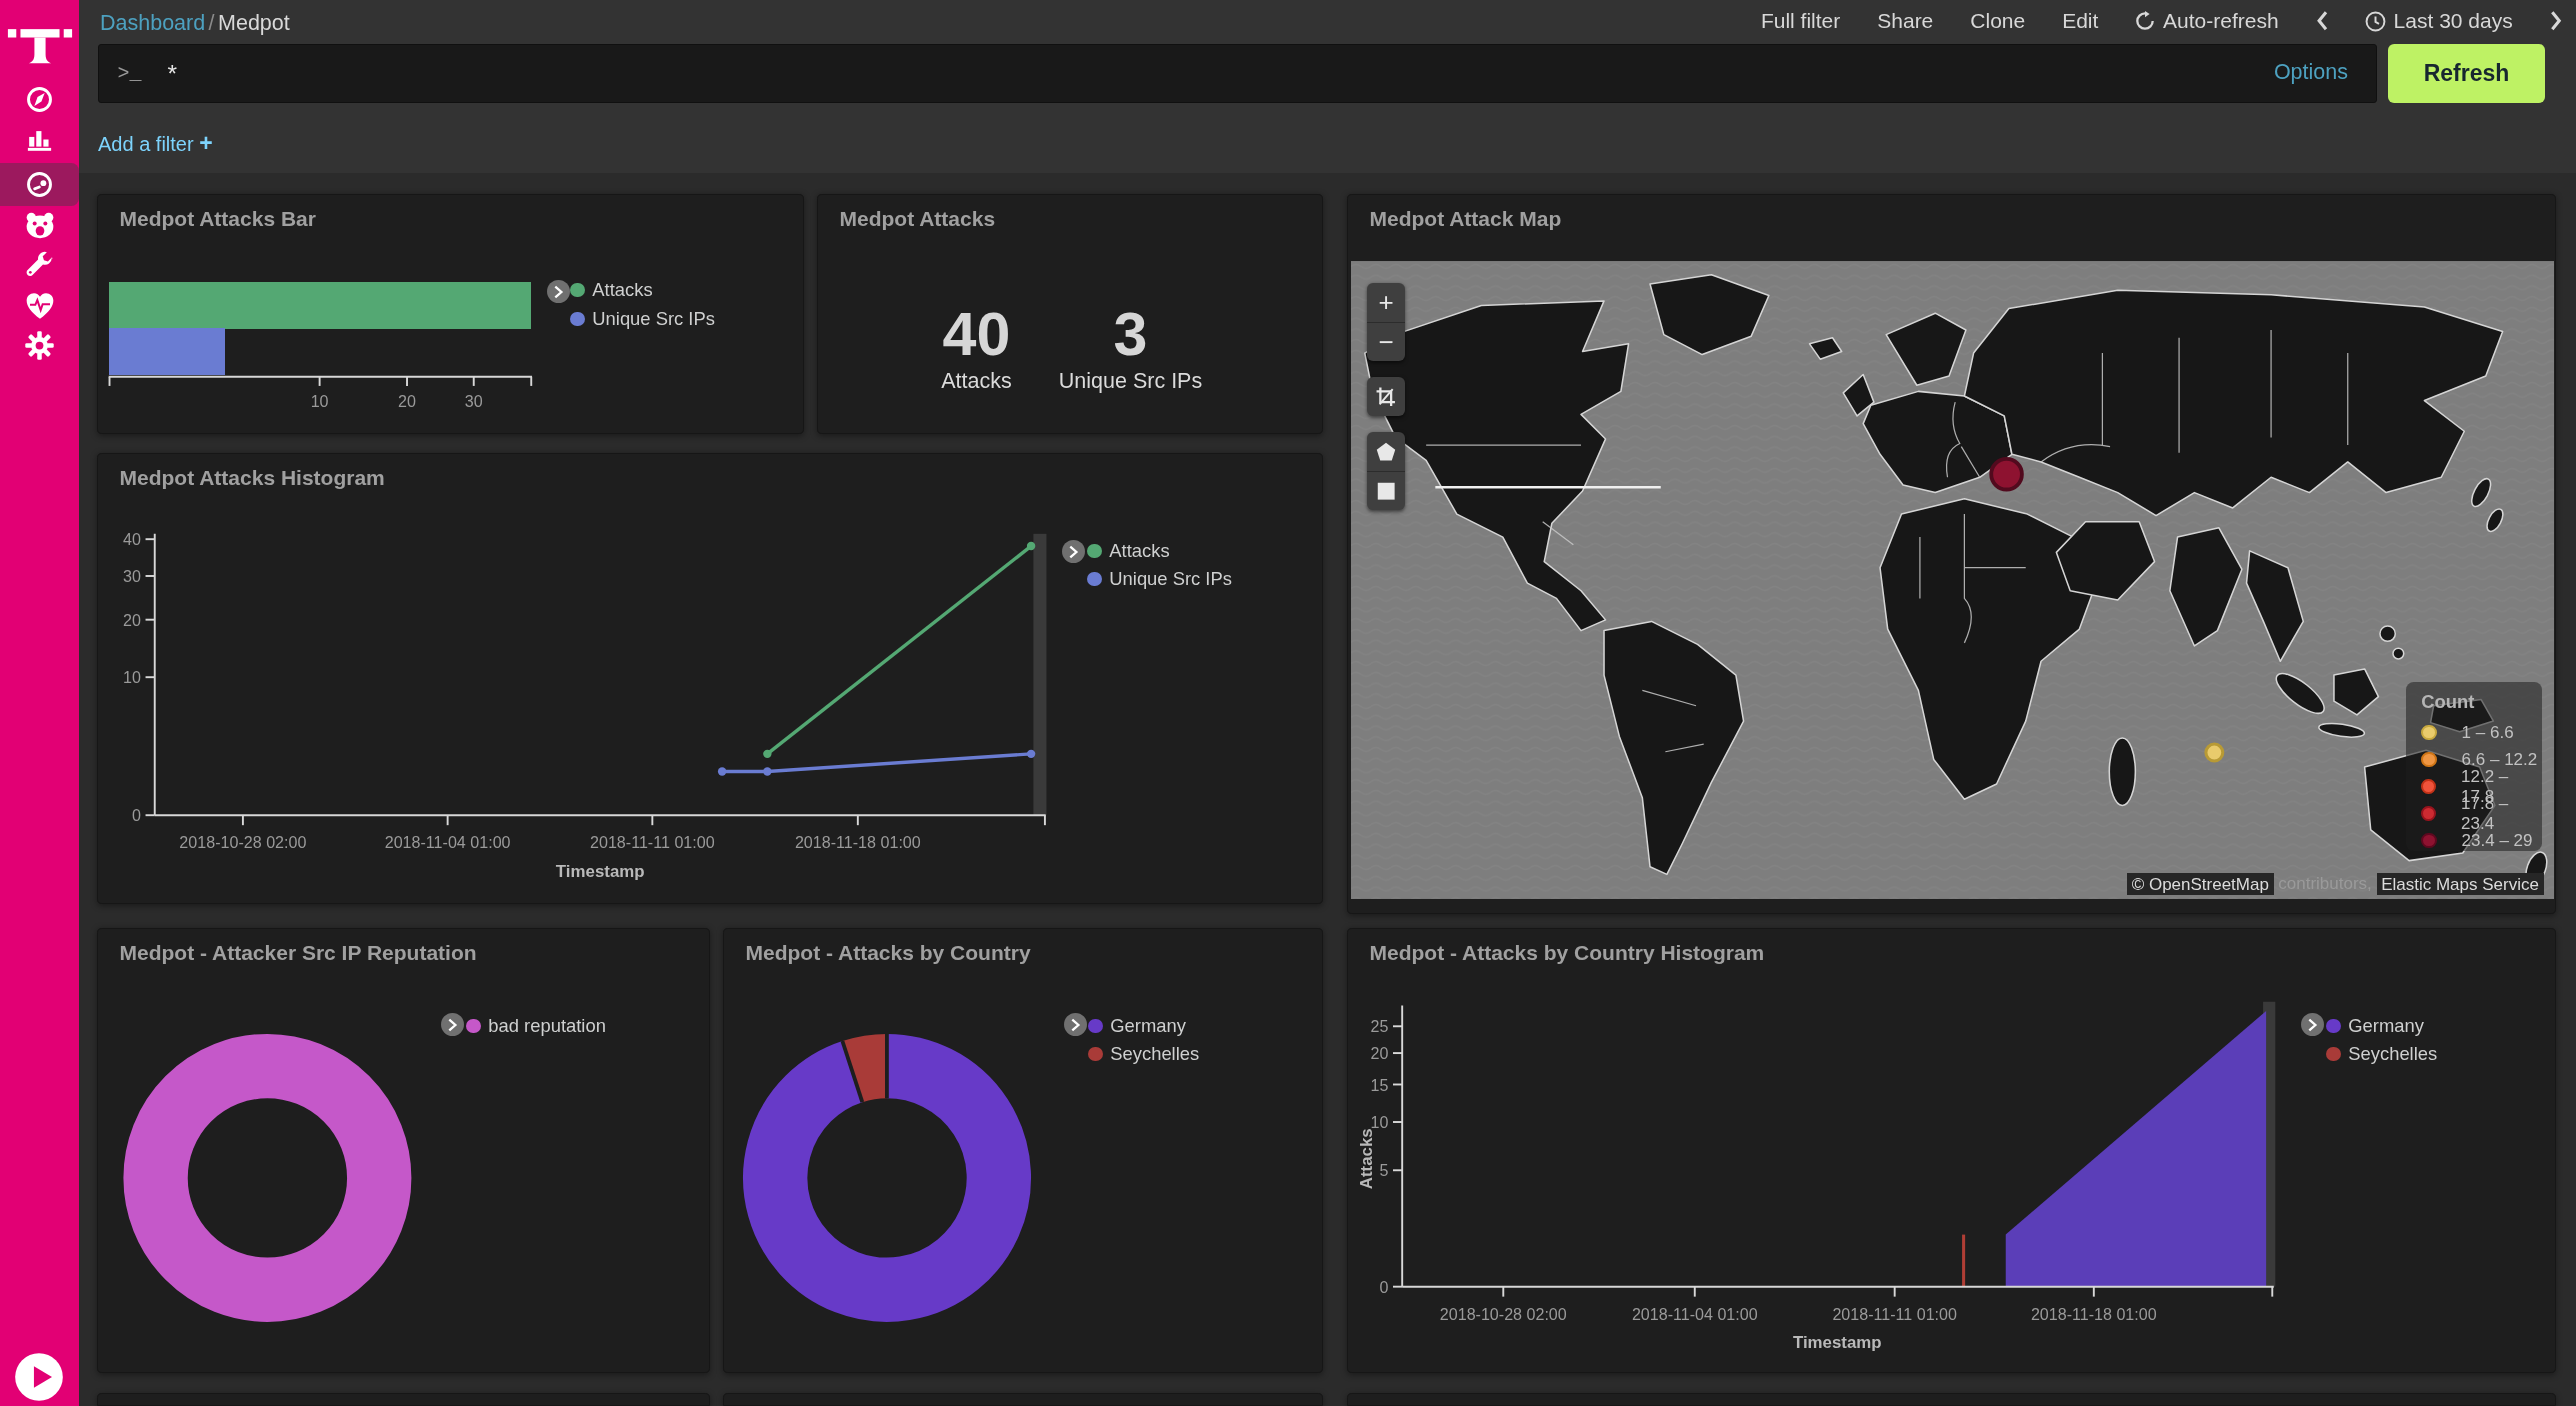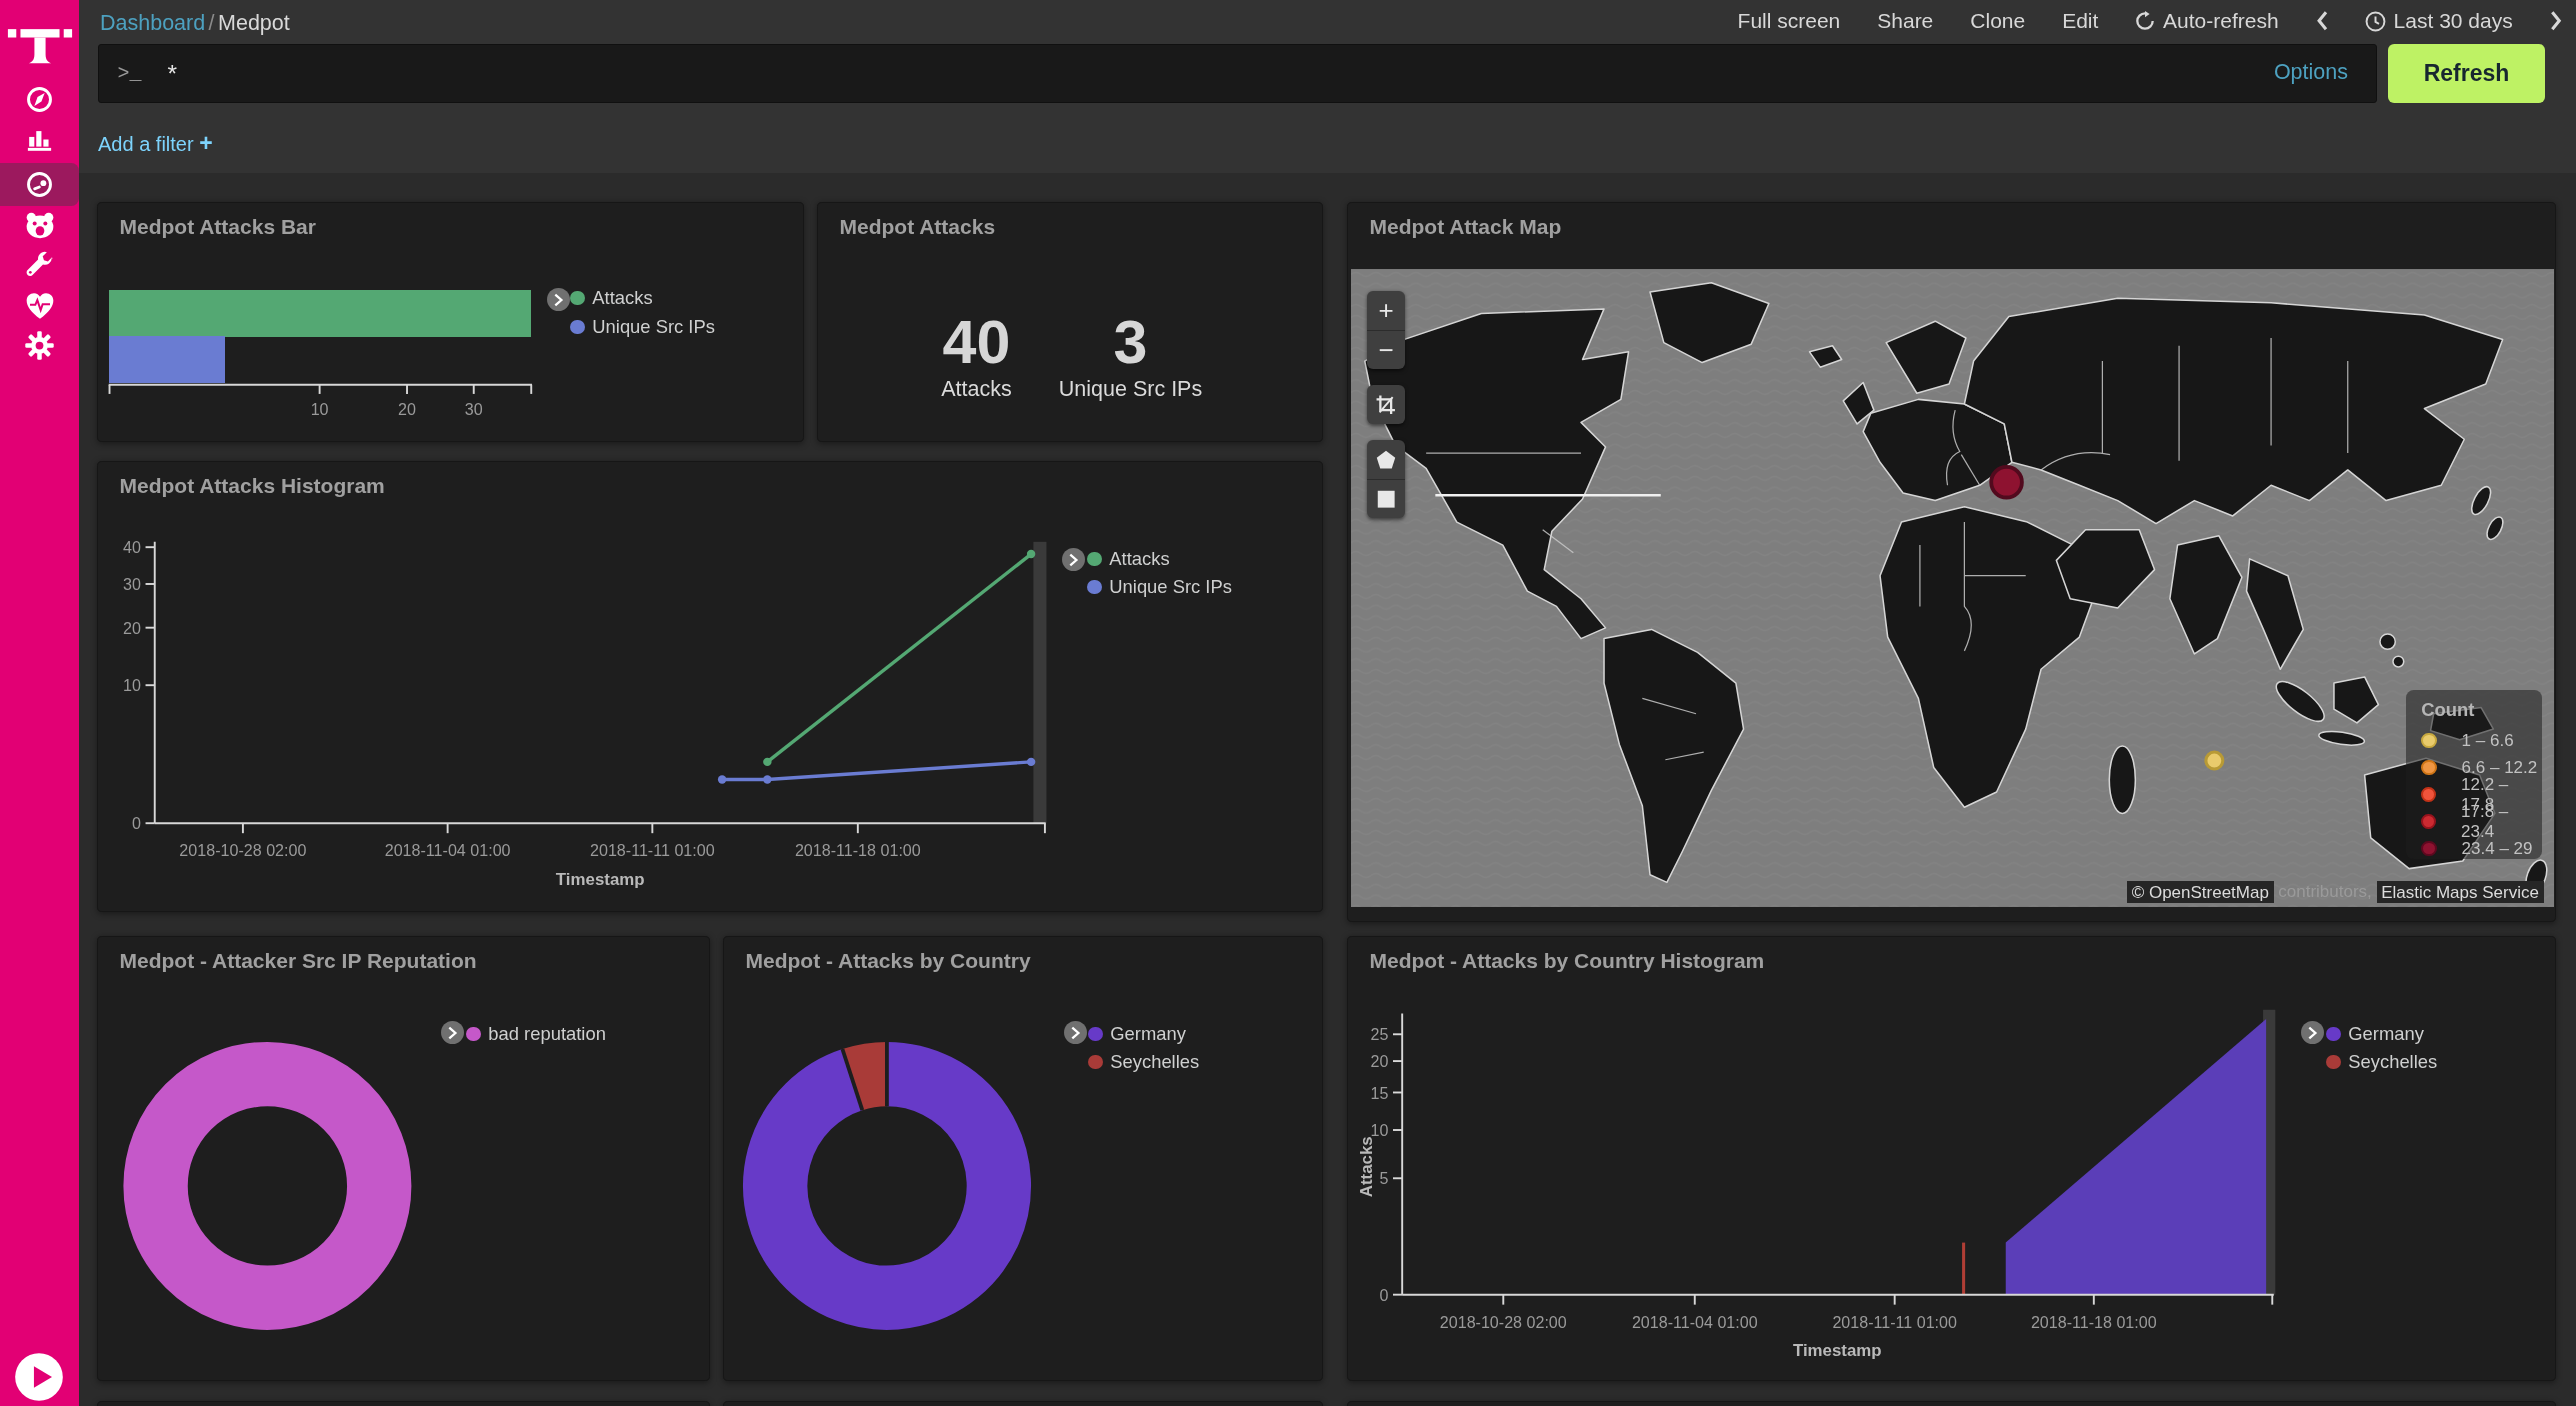--- a/index.html
+++ b/index.html
@@ -21,21 +21,21 @@
   #refresh-btn { left:2309px; top:44px; width:157px; height:59px; background:#bef264; border-radius:6.1px; color:#17272f; font-size:23px; font-weight:700; display:flex; align-items:center; justify-content:center; cursor:pointer; }
   #filter-row { left:19px; top:130px; color:#7dd3fc; font-size:20px; cursor:pointer; }
   #filter-row b { font-weight:700; font-size:23px; }
 
   
   #sidebar { left:0; top:0; width:79px; height:1406px; background:#e20074; z-index:5; }
   .nav-item { left:0; width:79px; height:43px; display:flex; align-items:center; justify-content:center; cursor:pointer; }
   .nav-selected-band { left:0; top:163px; width:79px; height:43px; background:#9c195e; border-radius:0 7.7px 7.7px 0; }
 
   
-  .panel { position:absolute; background:#1e1e1e; border:0.8px solid #161616; border-radius:4.6px; box-shadow:0 1.5px 6.1px rgba(0,0,0,.4);margin-top:8px; }
+  .panel { position:absolute; background:#1e1e1e; border:0.8px solid #161616; border-radius:4.6px; box-shadow:0 1.5px 6.1px rgba(0,0,0,.4); }
   .panel-title { position:absolute; left:21.5px; top:12.3px; color:#a0a0a0; font-size:21px; }
   .legend-label { color:#cfd0d0; font-size:18.4px; }
   .legend-dot { width:14.6px; height:14.6px; border-radius:50%; display:inline-block; }
   .chev-circle { width:23px; height:23px; border-radius:50%; background:#707070; display:flex; align-items:center; justify-content:center; cursor:pointer; }
   .tick-label { fill:#9a9a9a; font-size:21px; font-family:"Liberation Sans",sans-serif; }
   .axis-title { fill:#b9b9b9; font-size:22px; font-weight:700; font-family:"Liberation Sans",sans-serif; }
 
   
   .metric-value { color:#d6d6d6; font-size:61px; font-weight:700; text-align:center; }
   .metric-label { color:#dbdbdb; font-size:21.5px; text-align:center; }
@@ -59,21 +59,21 @@
 
   <div class="abs" id="header-block">
 
     <div class="abs" style="left:21px; top:10.7px;">
       <span class="crumb-link">Dashboard</span>
       <span class="crumb-sep">/</span>
       <span class="crumb-page">Medpot</span>
     </div>
 
     <div class="abs" style="right:14px; top:9.2px; display:flex; align-items:center; gap:37px;">
-      <span class="top-action">Full screen</span>
+      <span class="top-action">Full filter</span>
       <span class="top-action">Share</span>
       <span class="top-action">Clone</span>
       <span class="top-action">Edit</span>
       <span class="top-action">
         <svg width="20" height="20" viewBox="0 0 26 26">
             <path d="M13 3 a10 10 0 1 0 10 10" fill="none" stroke="#d8d8d8" stroke-width="3"></path>
             <polygon points="13,0 13,8 19,4" fill="#d8d8d8"></polygon>
           </svg>
         <span>Auto-refresh</span>
       </span>

